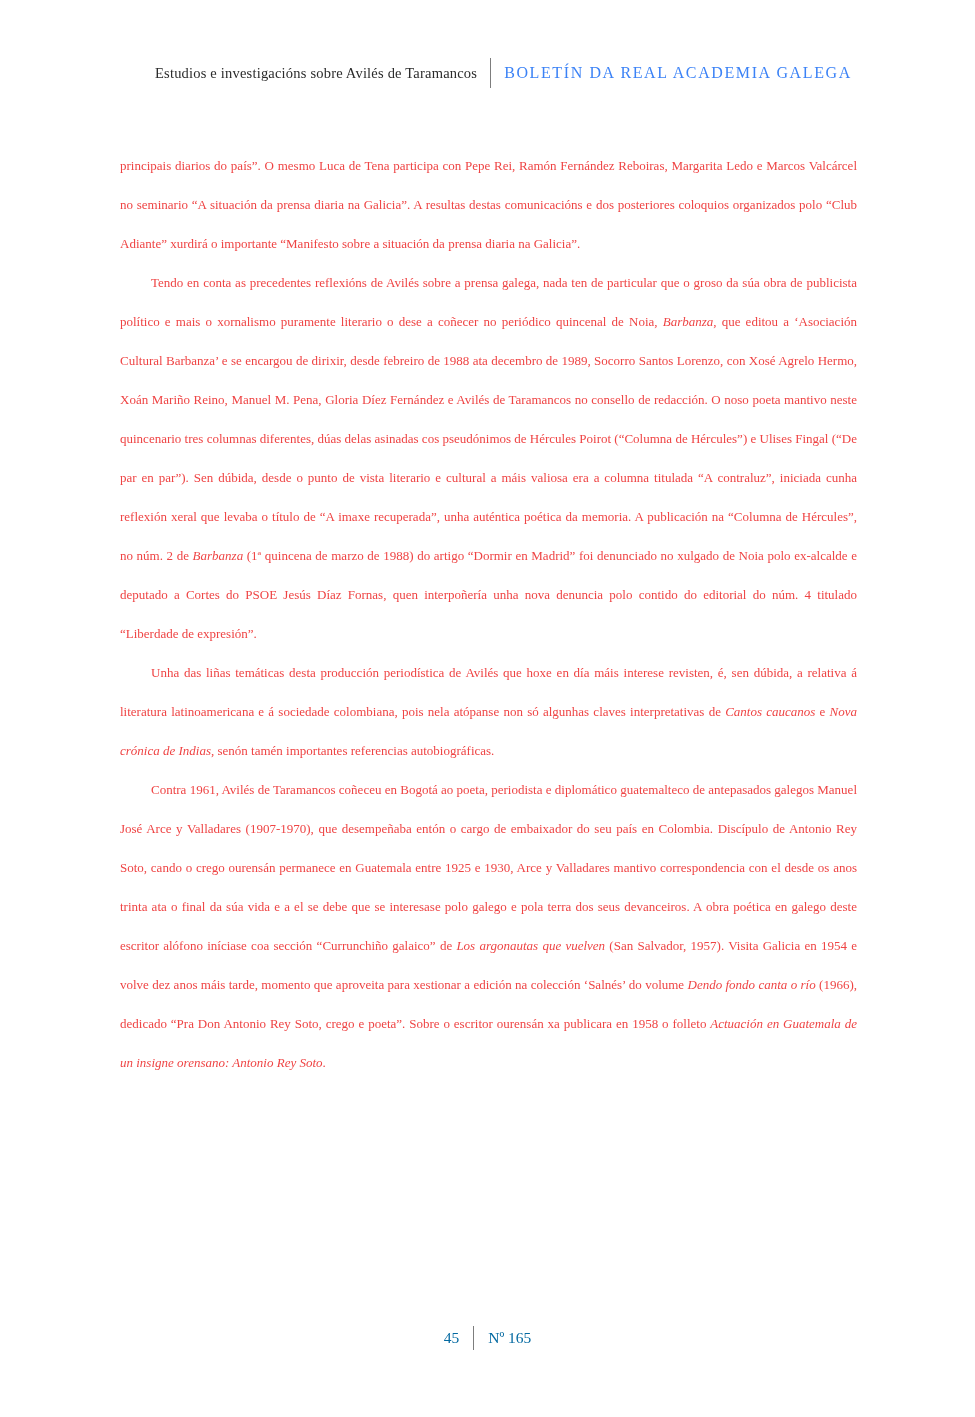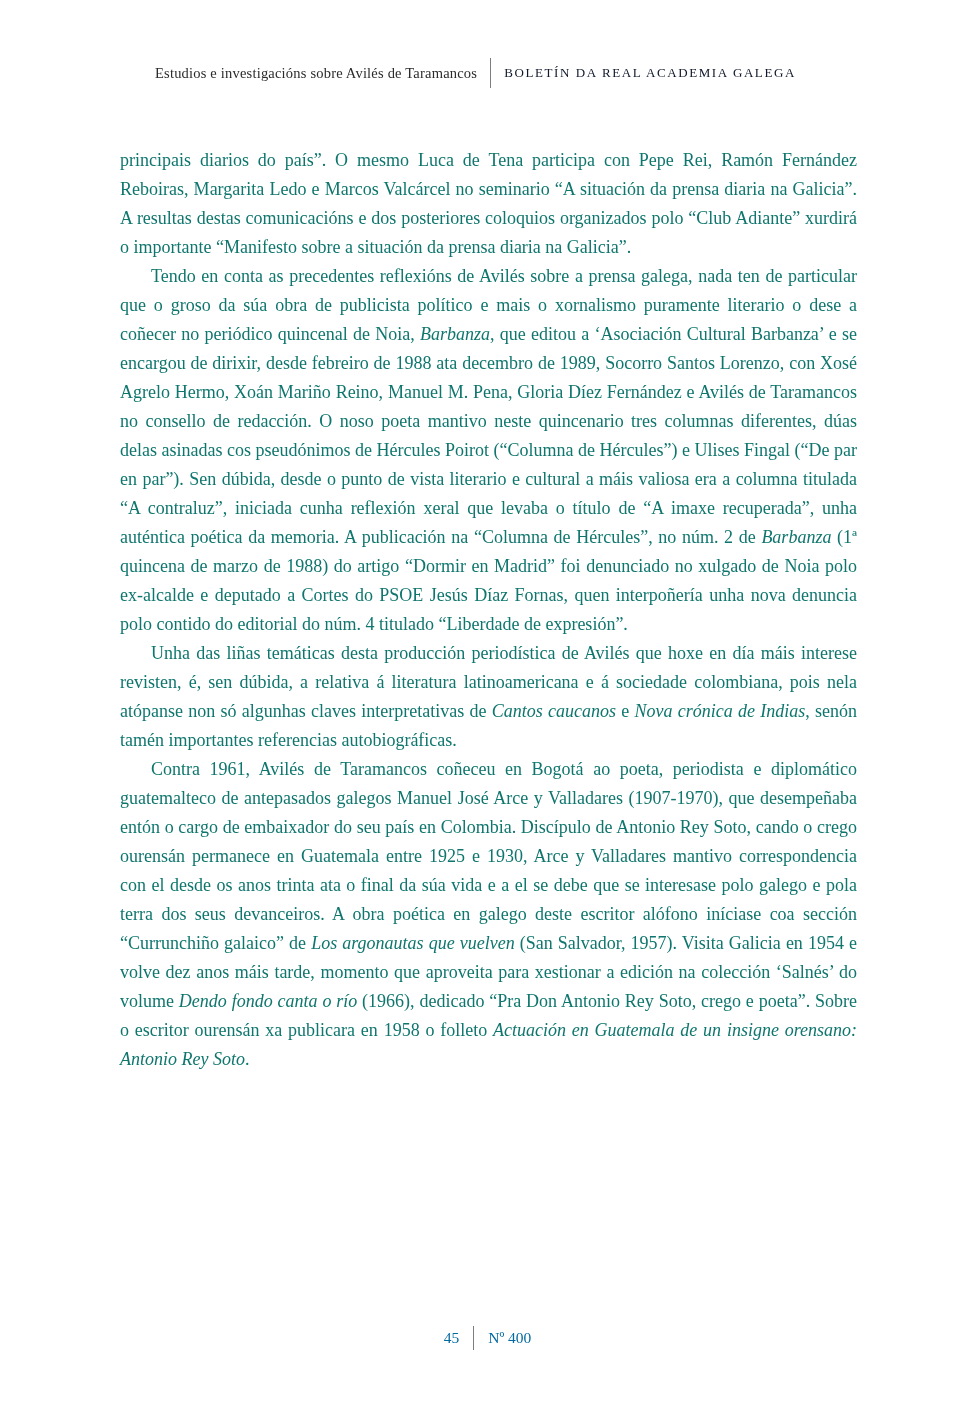--- a/index.html
+++ b/index.html
@@ -37,35 +37,35 @@
   .vdivider {
     width: 1px;
     background: #7d7d7d;
     display: inline-block;
   }
   .header .vdivider {
     height: 30px;
     margin: 0 13px;
   }
   .header-right {
-    font-size: 13px;
-    color: #0f172a;
+    font-size: 16px;
+    color: #3b82f6;
     letter-spacing: 1.6px;
     white-space: nowrap;
   }
   
   .body-text {
     position: absolute;
     top: 146px;
     left: 120px;
     width: 737px;
-    font-size: 18px;
-    line-height: 29px;
+    font-size: 13px;
+    line-height: 39px;
     text-align: justify;
-    color: #0f766e;
+    color: #ef4444;
     hyphens: auto;
   }
   .para {
     margin: 0;
     padding: 0;
   }
   .para.indent {
     text-indent: 31px;
   }
   .para i {
@@ -105,16 +105,16 @@
   <div class="body-text">
       <p class="para"><span>principais diarios do país”. O mesmo Luca de Tena participa con Pepe Rei, Ramón Fernández Reboiras, Margarita Ledo e Marcos Valcárcel no seminario “A situación da prensa diaria na Galicia”. A resultas destas comunicacións e dos posteriores coloquios organizados polo “Club Adiante” xurdirá o importante “Manifesto sobre a situación da prensa diaria na Galicia”.</span></p>
       <p class="para indent"><span>Tendo en conta as precedentes reflexións de Avilés sobre a prensa galega, nada ten de particular que o groso da súa obra de publicista político e mais o xornalismo puramente literario o dese a coñecer no periódico quincenal de Noia, </span><i>Barbanza</i><span>, que editou a ‘Asociación Cultural Barbanza’ e se encargou de dirixir, desde febreiro de 1988 ata decembro de 1989, Socorro Santos Lorenzo, con Xosé Agrelo Hermo, Xoán Mariño Reino, Manuel M. Pena, Gloria Díez Fernández e Avilés de Taramancos no consello de redacción. O noso poeta mantivo neste quincenario tres columnas diferentes, dúas delas asinadas cos pseudónimos de Hércules Poirot (“Columna de Hércules”) e Ulises Fingal (“De par en par”). Sen dúbida, desde o punto de vista literario e cultural a máis valiosa era a columna titulada “A contraluz”, iniciada cunha reflexión xeral que levaba o título de “A imaxe recuperada”, unha auténtica poética da memoria. A publicación na “Columna de Hércules”, no núm. 2 de </span><i>Barbanza</i><span> (1ª quincena de marzo de 1988) do artigo “Dormir en Madrid” foi denunciado no xulgado de Noia polo ex-alcalde e deputado a Cortes do PSOE Jesús Díaz Fornas, quen interpoñería unha nova denuncia polo contido do editorial do núm. 4 titulado “Liberdade de expresión”.</span></p>
       <p class="para indent"><span>Unha das liñas temáticas desta producción periodística de Avilés que hoxe en día máis interese revisten, é, sen dúbida, a relativa á literatura latinoamericana e á sociedade colombiana, pois nela atópanse non só algunhas claves interpretativas de </span><i>Cantos caucanos</i><span> e </span><i>Nova crónica de Indias</i><span>, senón tamén importantes referencias autobiográficas.</span></p>
       <p class="para indent"><span>Contra 1961, Avilés de Taramancos coñeceu en Bogotá ao poeta, periodista e diplomático guatemalteco de antepasados galegos Manuel José Arce y Valladares (1907-1970), que desempeñaba entón o cargo de embaixador do seu país en Colombia. Discípulo de Antonio Rey Soto, cando o crego ourensán permanece en Guatemala entre 1925 e 1930, Arce y Valladares mantivo correspondencia con el desde os anos trinta ata o final da súa vida e a el se debe que se interesase polo galego e pola terra dos seus devanceiros. A obra poética en galego deste escritor alófono iníciase coa sección “Currunchiño galaico” de </span><i>Los argonautas que vuelven</i><span> (San Salvador, 1957). Visita Galicia en 1954 e volve dez anos máis tarde, momento que aproveita para xestionar a edición na colección ‘Salnés’ do volume </span><i>Dendo fondo canta o río</i><span> (1966), dedicado “Pra Don Antonio Rey Soto, crego e poeta”. Sobre o escritor ourensán xa publicara en 1958 o folleto </span><i>Actuación en Guatemala de un insigne orensano: Antonio Rey Soto</i><span>.</span></p>
     </div>
 
   <div class="footer">
     <span class="footer-page">45</span>
     <span class="vdivider"></span>
-    <span class="footer-issue">Nº 400</span>
+    <span class="footer-issue">Nº 165</span>
   </div>
 
 </div>
 
 </body></html>

